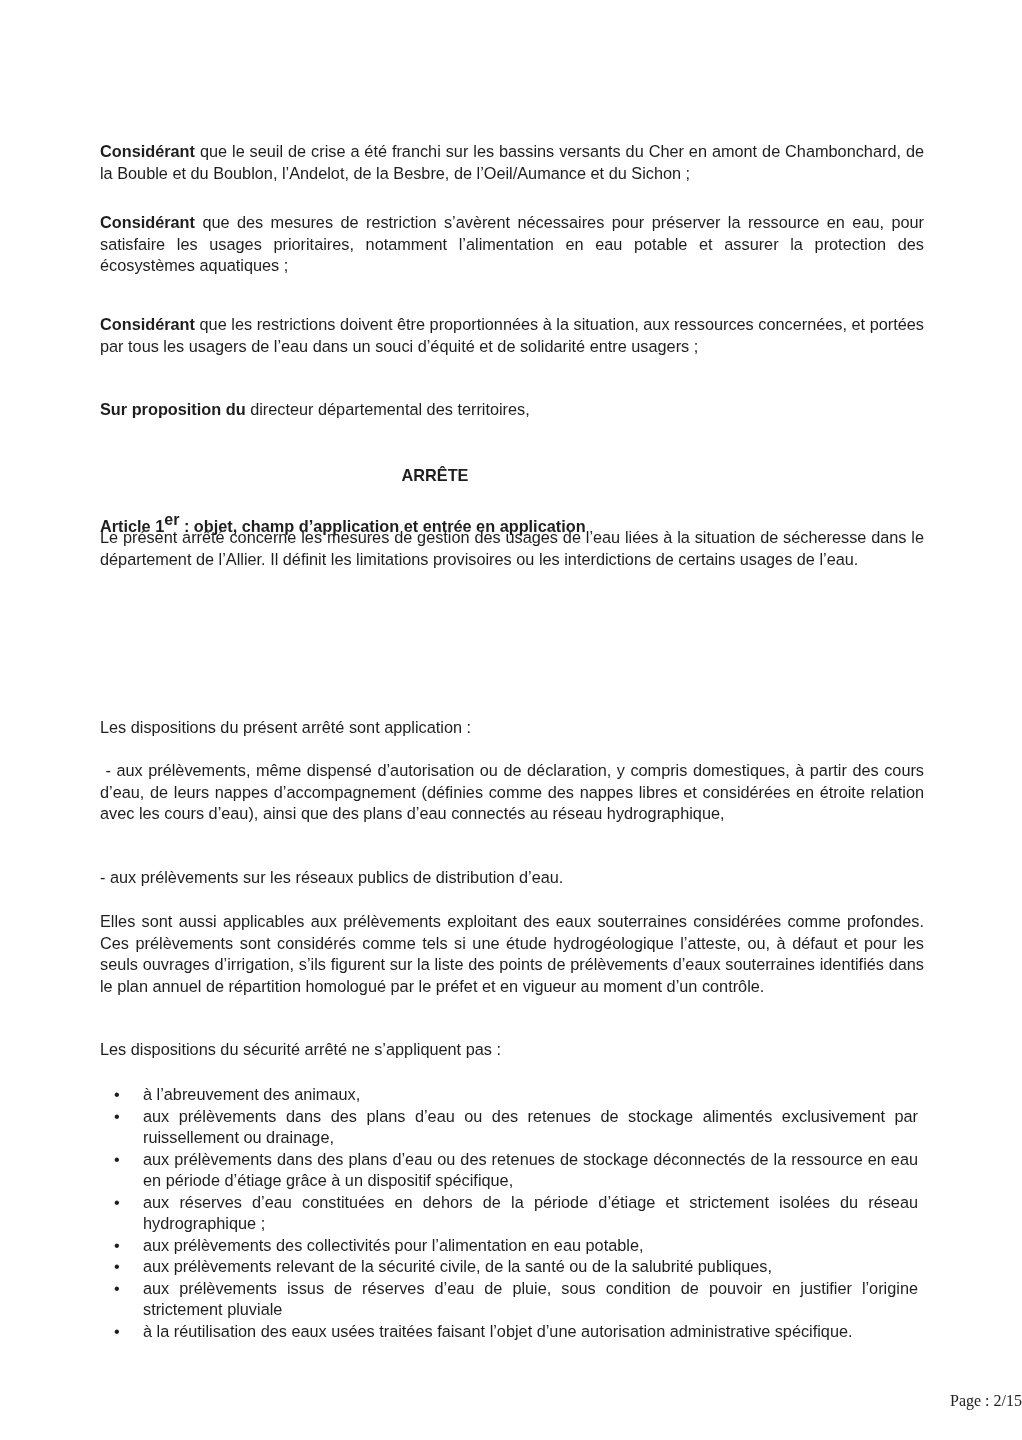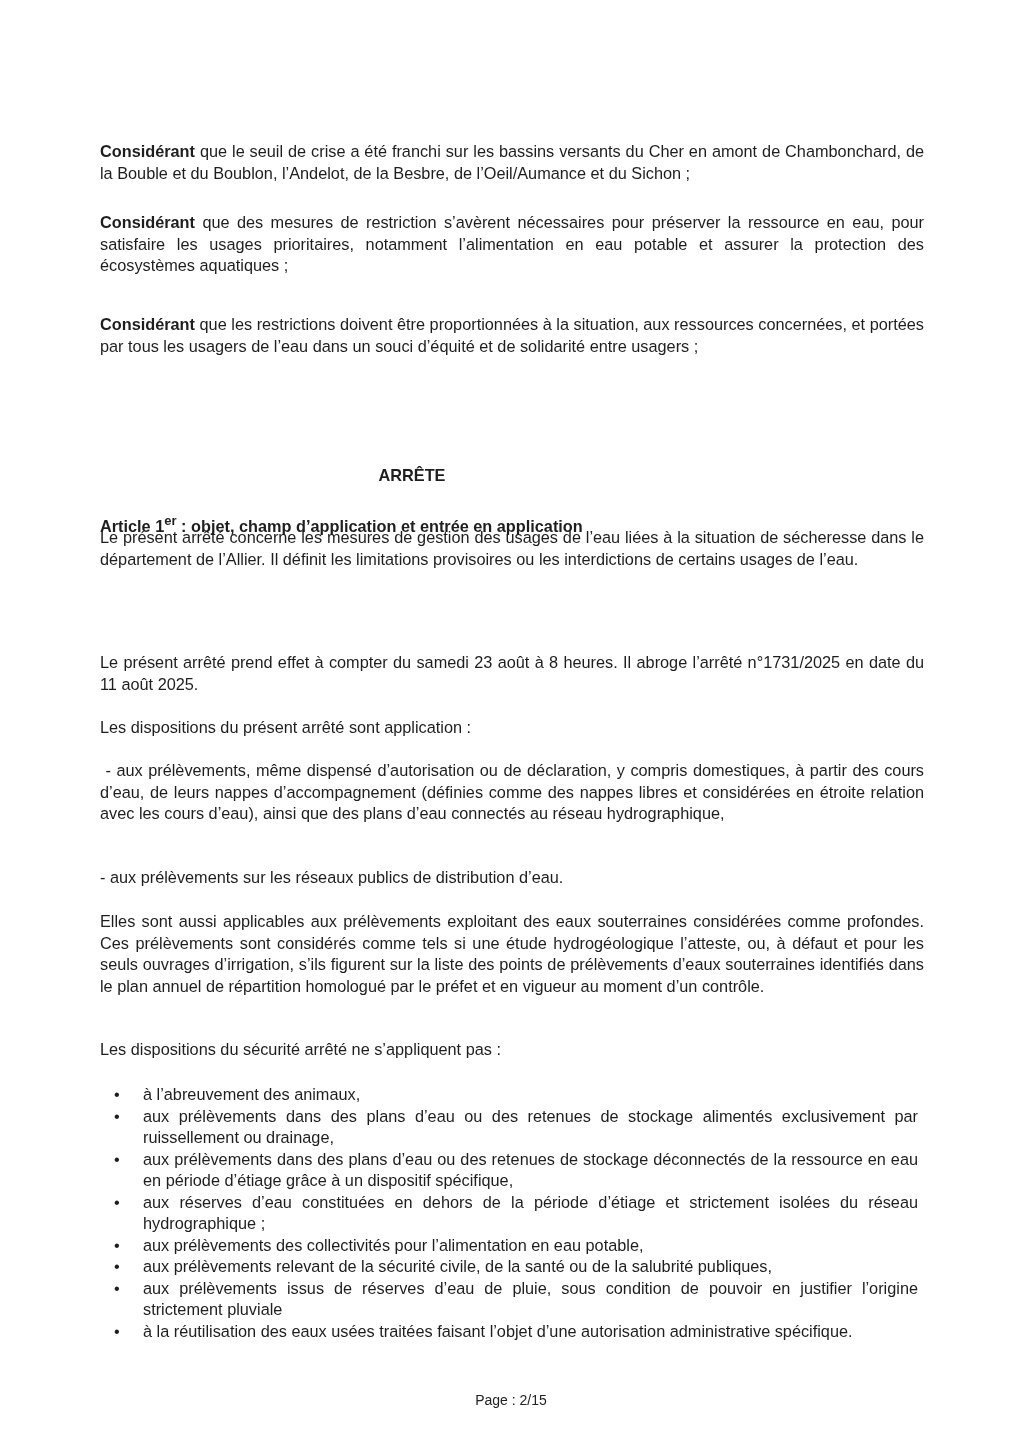--- a/index.html
+++ b/index.html
@@ -4,47 +4,47 @@
   <style>
     html, body { margin: 0; padding: 0; background: #ffffff; }
     body {
       width: 1022px; height: 1440px; position: relative; overflow: hidden;
       font-family: "Liberation Sans", sans-serif; color: #1e1e1e;
       font-size: 16.3px; line-height: 21.5px;
     }
     .page { position: absolute; left: 0; top: 0; width: 1022px; height: 1440px; margin-top: 12px; }
     .block { position: absolute; left: 100px; width: 824px; text-align: justify; }
     .block b { font-weight: bold; }
-    .title { position: absolute; left: 0; width: 824px; text-align: center; font-weight: bold; top: 453px; }
+    .title { position: absolute; left: 0; width: 824px; text-align: center; font-weight: bold; top: 453px; padding-left: 23px; }
     .article { position: absolute; left: 100px; top: 504px; font-weight: bold; }
-    .article sup { font-size: 13px; vertical-align: 7px; line-height: 0; }
+    .article sup { font-size: 16px; vertical-align: 7px; line-height: 0; }
     ul.bullets { position: absolute; left: 100px; width: 818px; top: 1072px; margin: 0; padding: 0; list-style: none; }
     ul.bullets li { position: relative; padding-left: 43px; text-align: justify; }
     ul.bullets li .dot { position: absolute; left: 14px; top: 0; }
-    .footer { position: absolute; left: 0; width: 1022px; top: 1378px; text-align: center;
-      font-family: Liberation Sans, sans-serif; font-size: 14px; color: #222; }
+    .footer { position: absolute; left: 0; width: 1022px; top: 1378px; text-align: right;
+      font-family: Liberation Serif, serif; font-size: 16px; color: #222; }
   </style>
 </head>
 <body>
 
 <div class="page">
 
   <p class="block" style="top:129px;margin:0;"><b>Considérant</b><span> que le seuil de crise a été franchi sur les bassins versants du Cher en amont de Chambonchard, de la Bouble et du Boublon, l’Andelot, de la Besbre, de l’Oeil/Aumance et du Sichon ;</span></p>
 
   <p class="block" style="top:200px;margin:0;"><b>Considérant</b><span> que des mesures de restriction s’avèrent nécessaires pour préserver la ressource en eau, pour satisfaire les usages prioritaires, notamment l’alimentation en eau potable et assurer la protection des écosystèmes aquatiques ;</span></p>
 
   <p class="block" style="top:302px;margin:0;"><b>Considérant</b><span> que les restrictions doivent être proportionnées à la situation, aux ressources concernées, et portées par tous les usagers de l’eau dans un souci d’équité et de solidarité entre usagers ;</span></p>
 
+  <p class="block" style="top:387px;margin:0;"><b>Sur proposition du</b><span> directeur départemental des territoires,</span></p>
 
   <div class="title">ARRÊTE</div>
 
   <div class="article"><span>Article 1</span><sup>er</sup><span> : objet, champ d’application et entrée en application</span></div>
 
   <p class="block" style="top:515px;margin:0;">Le présent arrêté concerne les mesures de gestion des usages de l’eau liées à la situation de sécheresse dans le département de l’Allier. Il définit les limitations provisoires ou les interdictions de certains usages de l’eau.</p>
-  <p class="block" style="top:640px;margin:0;">Le présent arrêté prend effet à compter du samedi 23 août à 8 heures. Il abroge l’arrêté n°1731/2025 en date du 11 août 2025.</p>
   <p class="block" style="top:705px;margin:0;">Les dispositions du présent arrêté sont application :</p>
   <p class="block" style="top:748px;margin:0;white-space:pre-wrap;"> - aux prélèvements, même dispensé d’autorisation ou de déclaration, y compris domestiques, à partir des cours d’eau, de leurs nappes d’accompagnement (définies comme des nappes libres et considérées en étroite relation avec les cours d’eau), ainsi que des plans d’eau connectés au réseau hydrographique,</p>
   <p class="block" style="top:855px;margin:0;">- aux prélèvements sur les réseaux publics de distribution d’eau.</p>
   <p class="block" style="top:899px;margin:0;">Elles sont aussi applicables aux prélèvements exploitant des eaux souterraines considérées comme profondes. Ces prélèvements sont considérés comme tels si une étude hydrogéologique l’atteste, ou, à défaut et pour les seuls ouvrages d’irrigation, s’ils figurent sur la liste des points de prélèvements d’eaux souterraines identifiés dans le plan annuel de répartition homologué par le préfet et en vigueur au moment d’un contrôle.</p>
   <p class="block" style="top:1027px;margin:0;">Les dispositions du sécurité arrêté ne s’appliquent pas :</p>
 
   <ul class="bullets">
     <li><span class="dot">•</span><span>à l’abreuvement des animaux,</span></li>
     <li><span class="dot">•</span><span>aux prélèvements dans des plans d’eau ou des retenues de stockage alimentés exclusivement par ruissellement ou drainage,</span></li>
     <li><span class="dot">•</span><span>aux prélèvements dans des plans d’eau ou des retenues de stockage déconnectés de la ressource en eau en période d’étiage grâce à un dispositif spécifique,</span></li>

